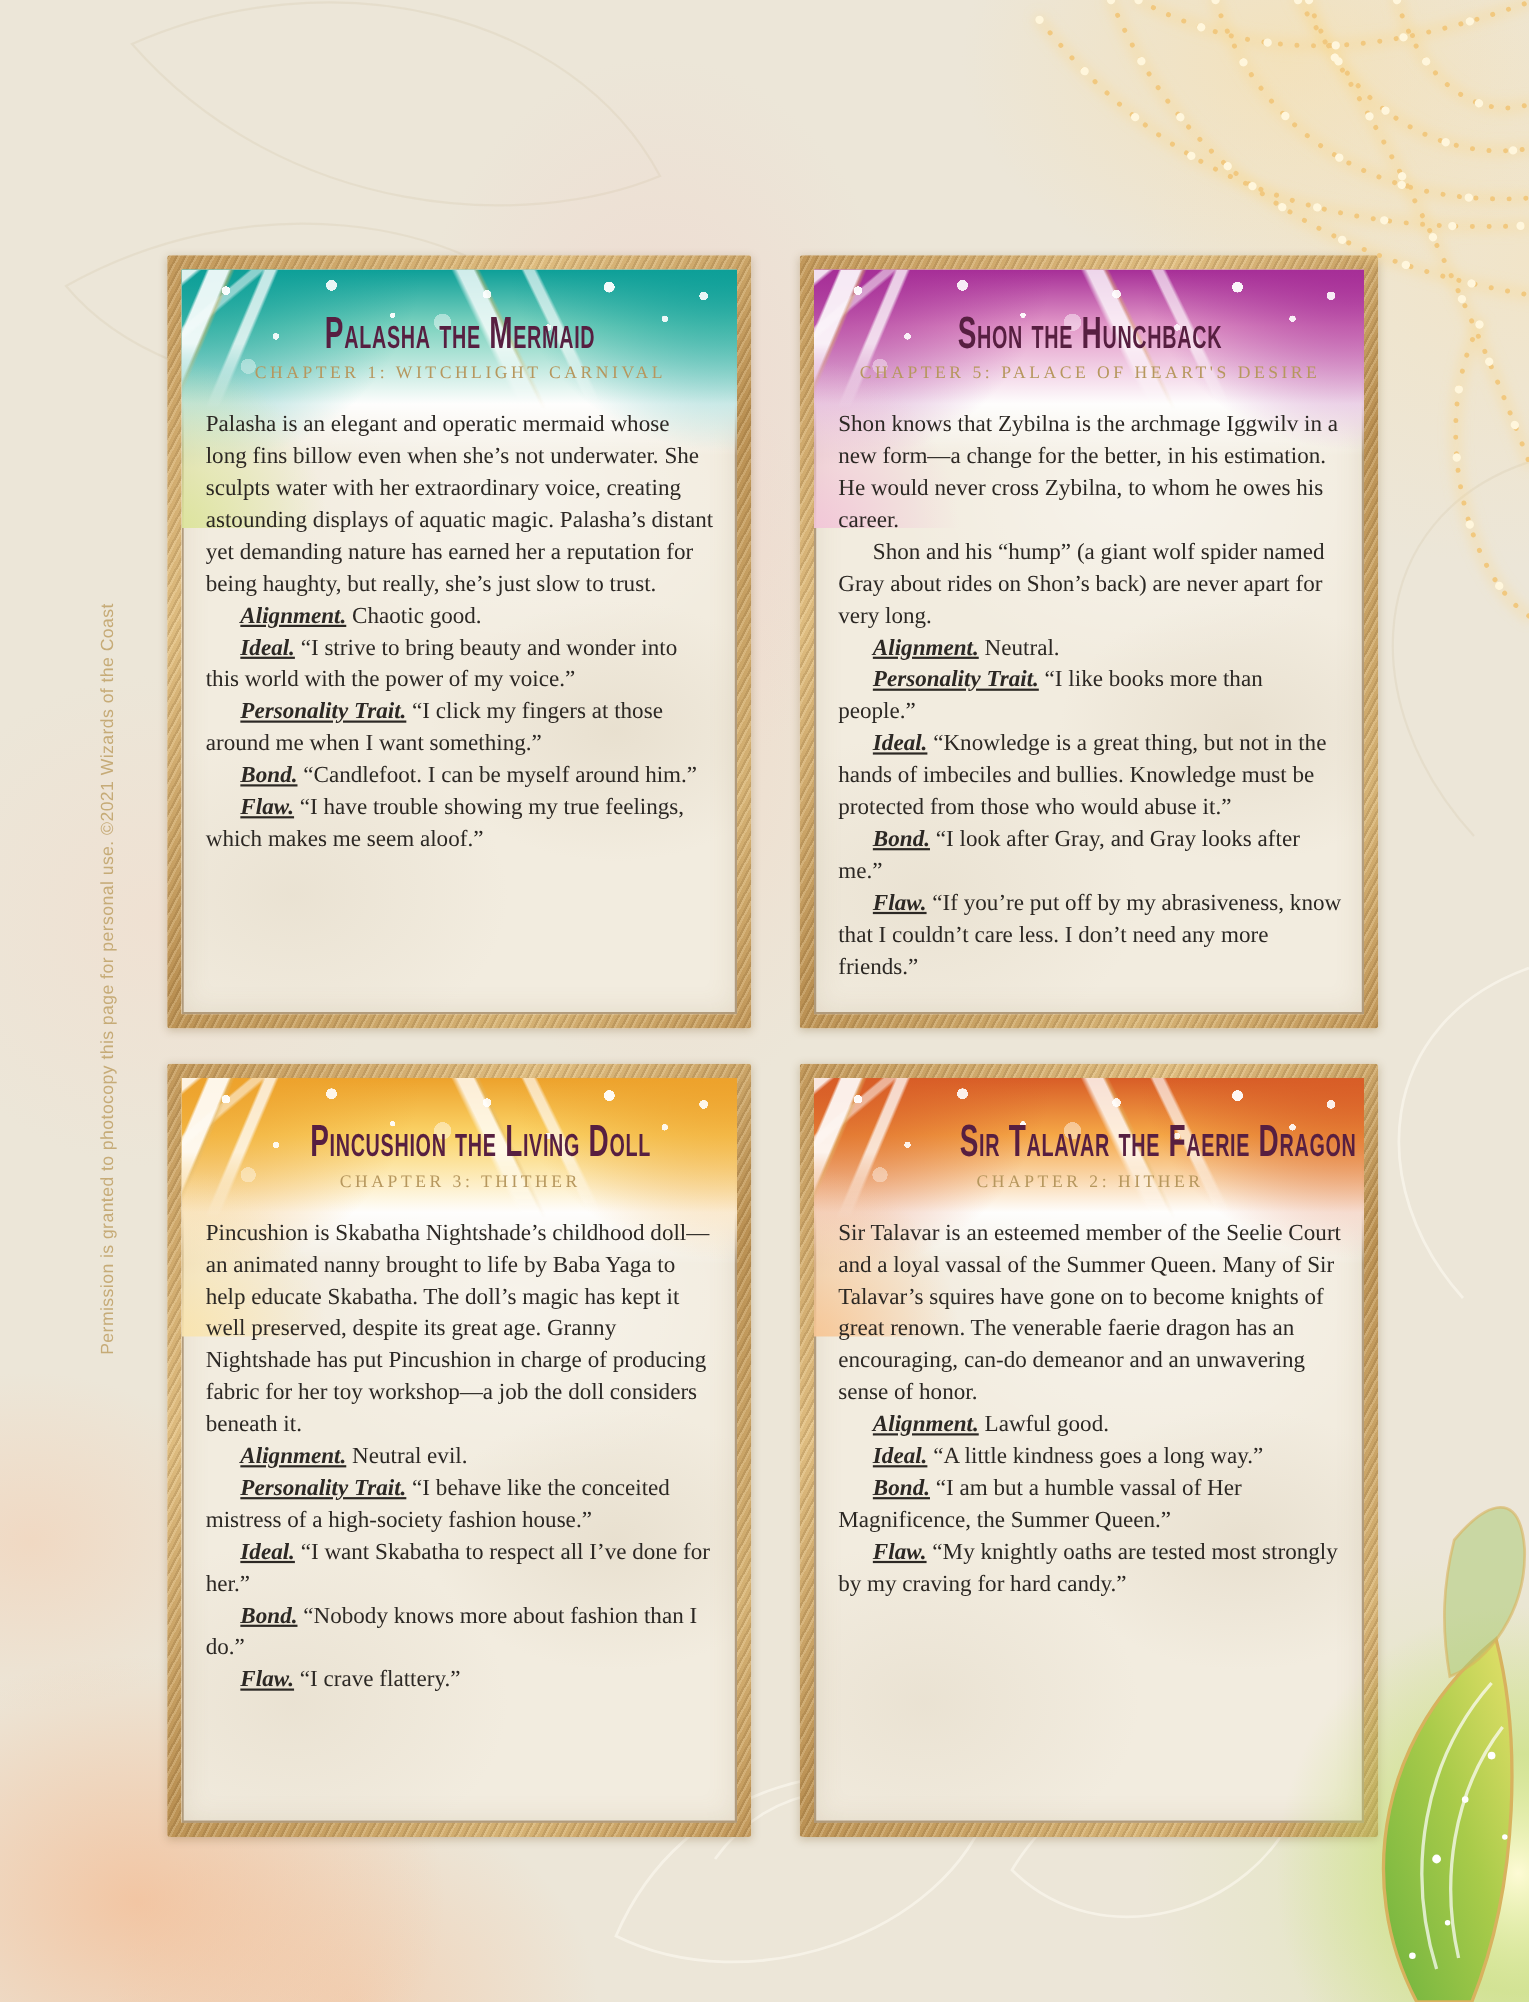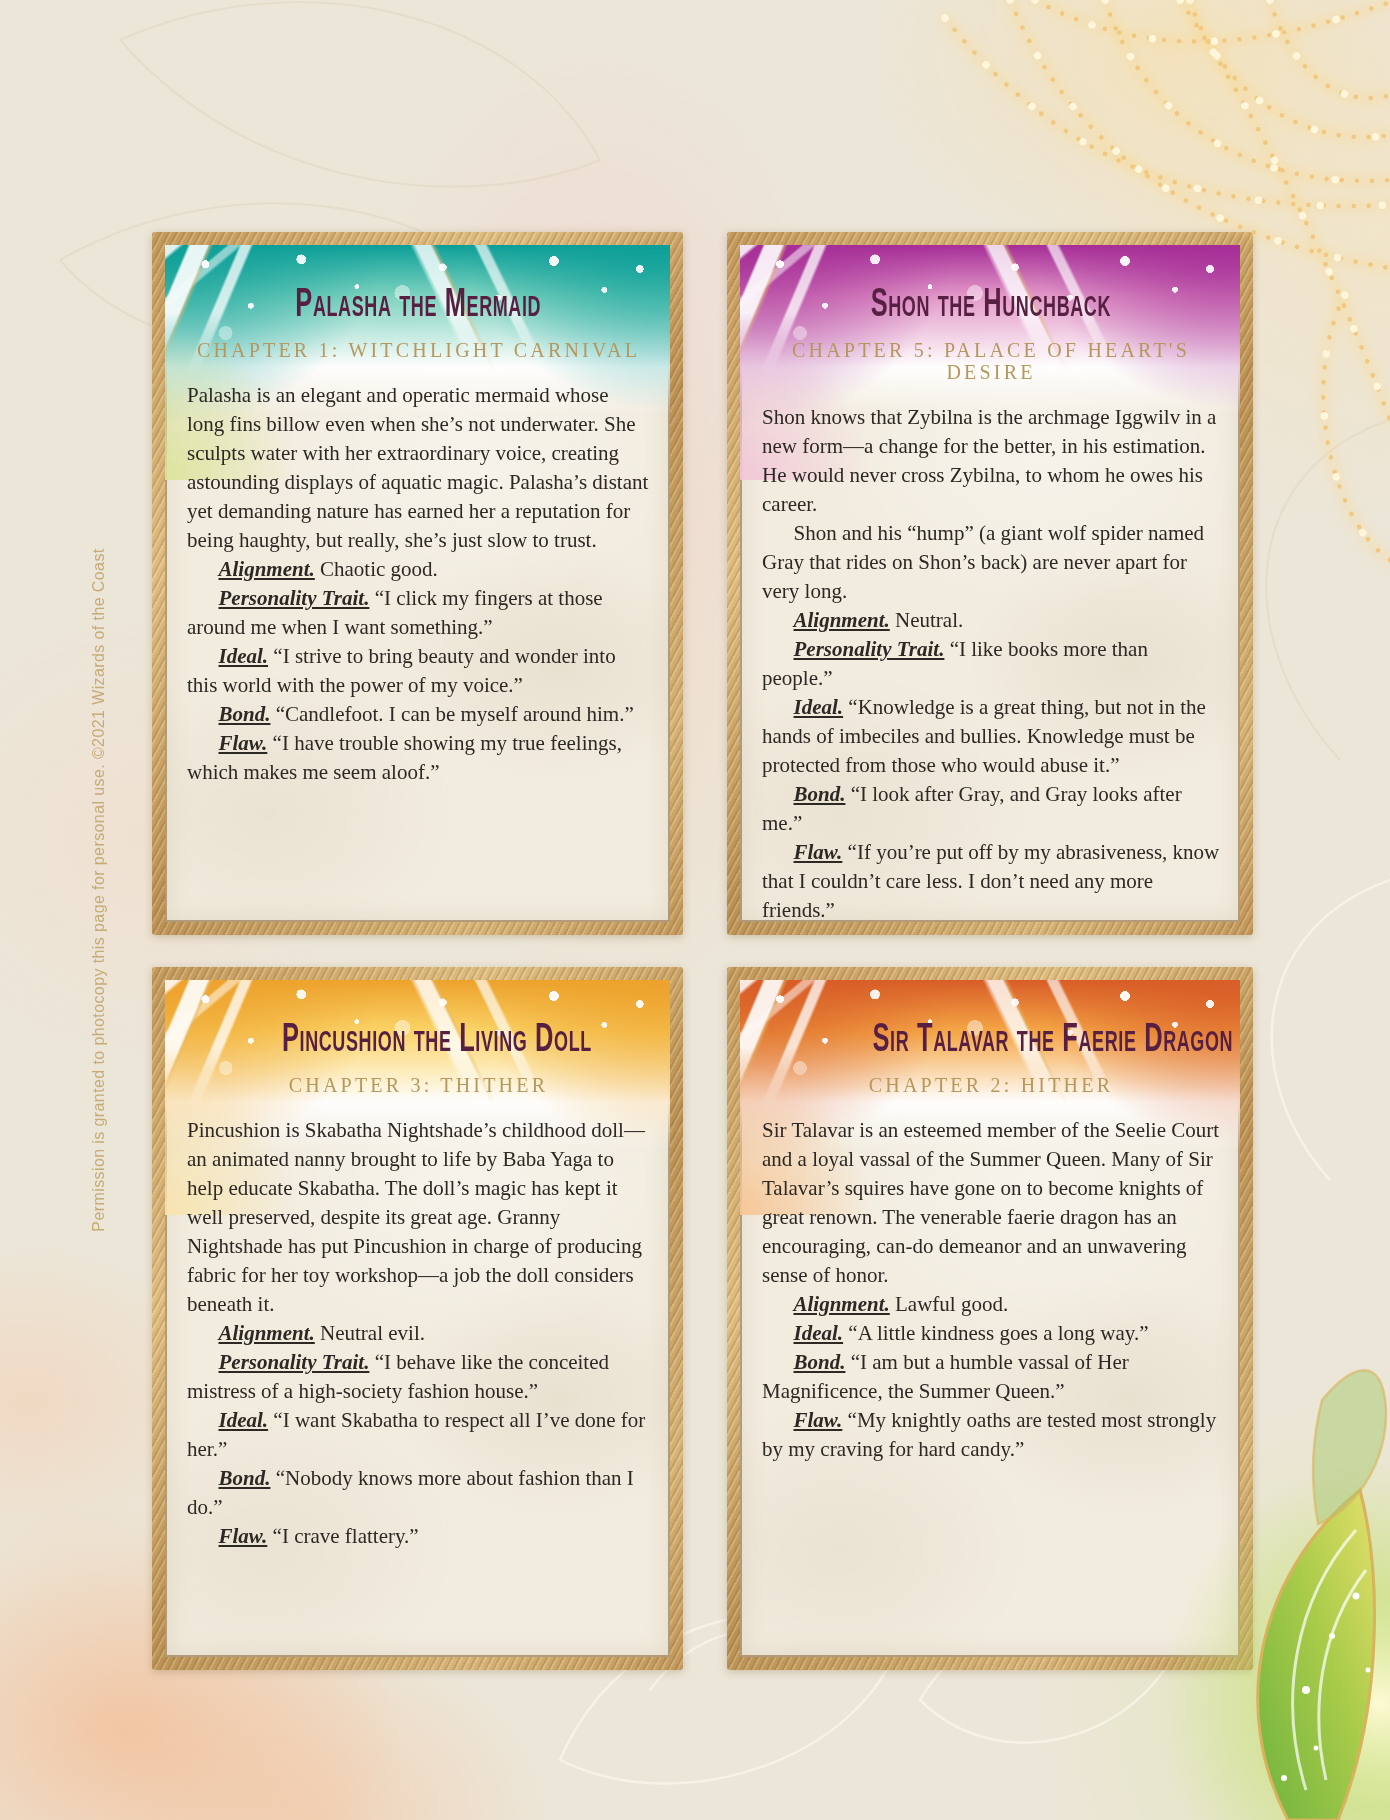--- a/index.html
+++ b/index.html
@@ -70,21 +70,21 @@
       radial-gradient(circle 3px at 87% 28%, rgba(255,255,255,.9) 97%, transparent),
       radial-gradient(circle 4px at 94% 15%, rgba(255,255,255,.9) 97%, transparent),
       radial-gradient(circle 8px at 47% 30%, rgba(255,255,255,.45) 97%, transparent),
       radial-gradient(circle 7px at 12% 55%, rgba(255,255,255,.4) 97%, transparent);
     -webkit-mask-image:linear-gradient(180deg,#000 55%,transparent 95%);
     mask-image:linear-gradient(180deg,#000 55%,transparent 95%);}
   .content{position:relative;z-index:1;}
   .title{margin:0;text-align:center;font-family:"Liberation Sans",sans-serif;font-weight:700;
     font-variant:small-caps;font-size:41px;line-height:46px;color:#571f41;}
   .tt{display:inline-block;transform:scaleX(.62);transform-origin:center;letter-spacing:1px;white-space:nowrap;}
-  .chapter{margin-top:14px;text-align:center;font-family:"Liberation Serif",serif;font-size:20px;
+  .chapter{margin-top:4px;text-align:center;font-family:"Liberation Serif",serif;font-size:16px;
     line-height:22px;letter-spacing:3.2px;color:#b6975e;text-transform:uppercase;}
   .body-text{margin-top:20px;font-size:21px;line-height:29px;color:#2c2824;}
   .body-text p{margin:0;}
   .body-text p.para + p.para{text-indent:1.5em;}
   .trait{text-indent:1.5em;}
   .trait b{font-style:italic;text-decoration:underline;}
   
   svg.lights{position:absolute;inset:0;pointer-events:none;z-index:5;}
   svg.wing{position:absolute;right:0;bottom:0;width:320px;height:460px;pointer-events:none;z-index:2;}
 </style>
@@ -114,38 +114,38 @@
 
     <section class="card">
       <div class="card-inner">
         <div class="head" style="--c1: #0d9f98; --c2: #7fd3c0; --glow: #dce49b;"></div>
         <div class="content">
           <h2 class="title"><span class="tt">Palasha the Mermaid</span></h2>
           <div class="chapter">CHAPTER 1: WITCHLIGHT CARNIVAL</div>
           <div class="body-text">
             <p class="para">Palasha is an elegant and operatic mermaid whose long fins billow even when she’s not underwater. She sculpts water with her extraordinary voice, creating astounding displays of aquatic magic. Palasha’s distant yet demanding nature has earned her a reputation for being haughty, but really, she’s just slow to trust.</p>
             <p class="trait"><b>Alignment.</b> <span>Chaotic good.</span></p>
+            <p class="trait"><b>Ideal.</b> <span>“I strive to bring beauty and wonder into this world with the power of my voice.”</span></p>
             <p class="trait"><b>Personality Trait.</b> <span>“I click my fingers at those around me when I want something.”</span></p>
-            <p class="trait"><b>Ideal.</b> <span>“I strive to bring beauty and wonder into this world with the power of my voice.”</span></p>
             <p class="trait"><b>Bond.</b> <span>“Candlefoot. I can be myself around him.”</span></p>
             <p class="trait"><b>Flaw.</b> <span>“I have trouble showing my true feelings, which makes me seem aloof.”</span></p>
           </div>
         </div>
       </div>
     </section>
 
     <section class="card">
       <div class="card-inner">
         <div class="head" style="--c1: #a62e97; --c2: #e39ac9; --glow: #f2c6d8;"></div>
         <div class="content">
           <h2 class="title"><span class="tt">Shon the Hunchback</span></h2>
           <div class="chapter">CHAPTER 5: PALACE OF HEART'S DESIRE</div>
           <div class="body-text">
             <p class="para">Shon knows that Zybilna is the archmage Iggwilv in a new form—a change for the better, in his estimation. He would never cross Zybilna, to whom he owes his career.</p>
-            <p class="para">Shon and his “hump” (a giant wolf spider named Gray that rides on Shon’s back) are never apart for very long.</p>
+            <p class="para">Shon and his “hump” (a giant wolf spider named Gray about rides on Shon’s back) are never apart for very long.</p>
             <p class="trait"><b>Alignment.</b> <span>Neutral.</span></p>
             <p class="trait"><b>Personality Trait.</b> <span>“I like books more than people.”</span></p>
             <p class="trait"><b>Ideal.</b> <span>“Knowledge is a great thing, but not in the hands of imbeciles and bullies. Knowledge must be protected from those who would abuse it.”</span></p>
             <p class="trait"><b>Bond.</b> <span>“I look after Gray, and Gray looks after me.”</span></p>
             <p class="trait"><b>Flaw.</b> <span>“If you’re put off by my abrasiveness, know that I couldn’t care less. I don’t need any more friends.”</span></p>
           </div>
         </div>
       </div>
     </section>
 

